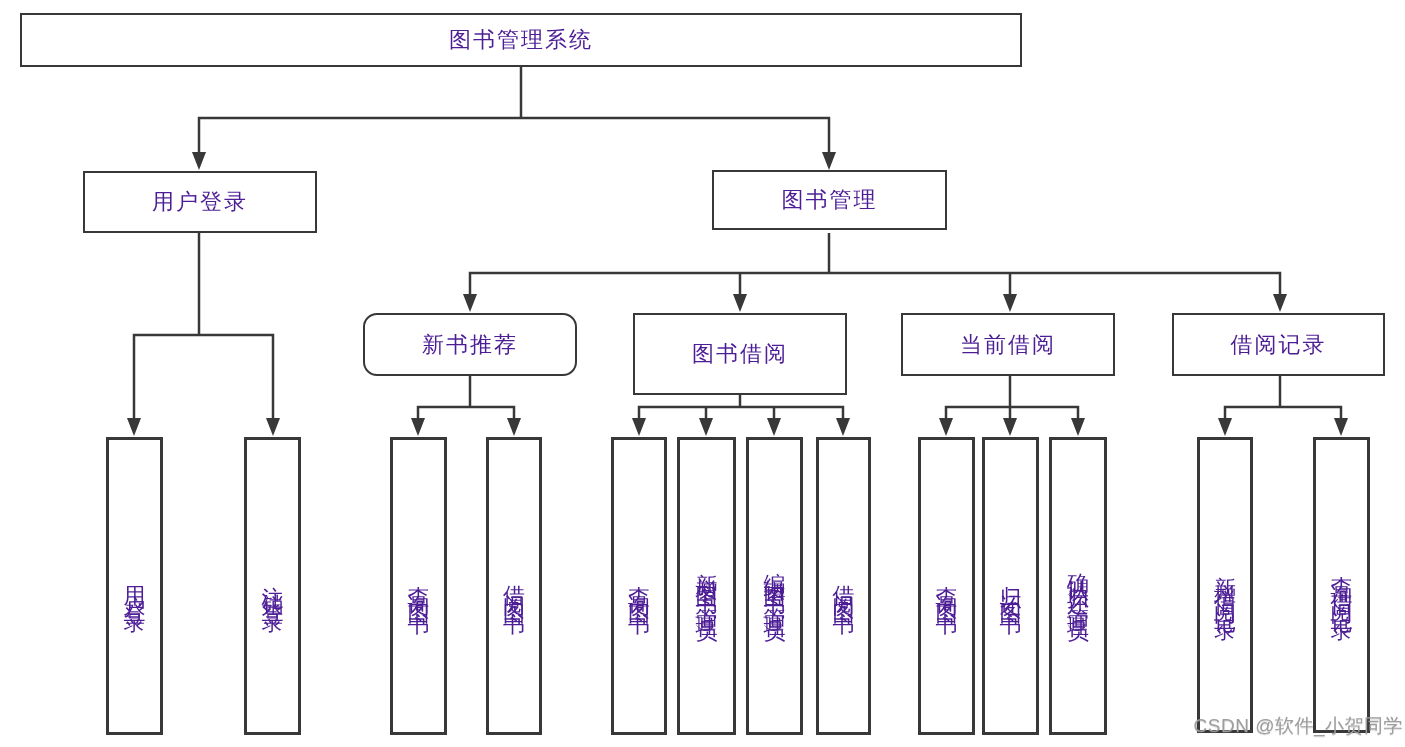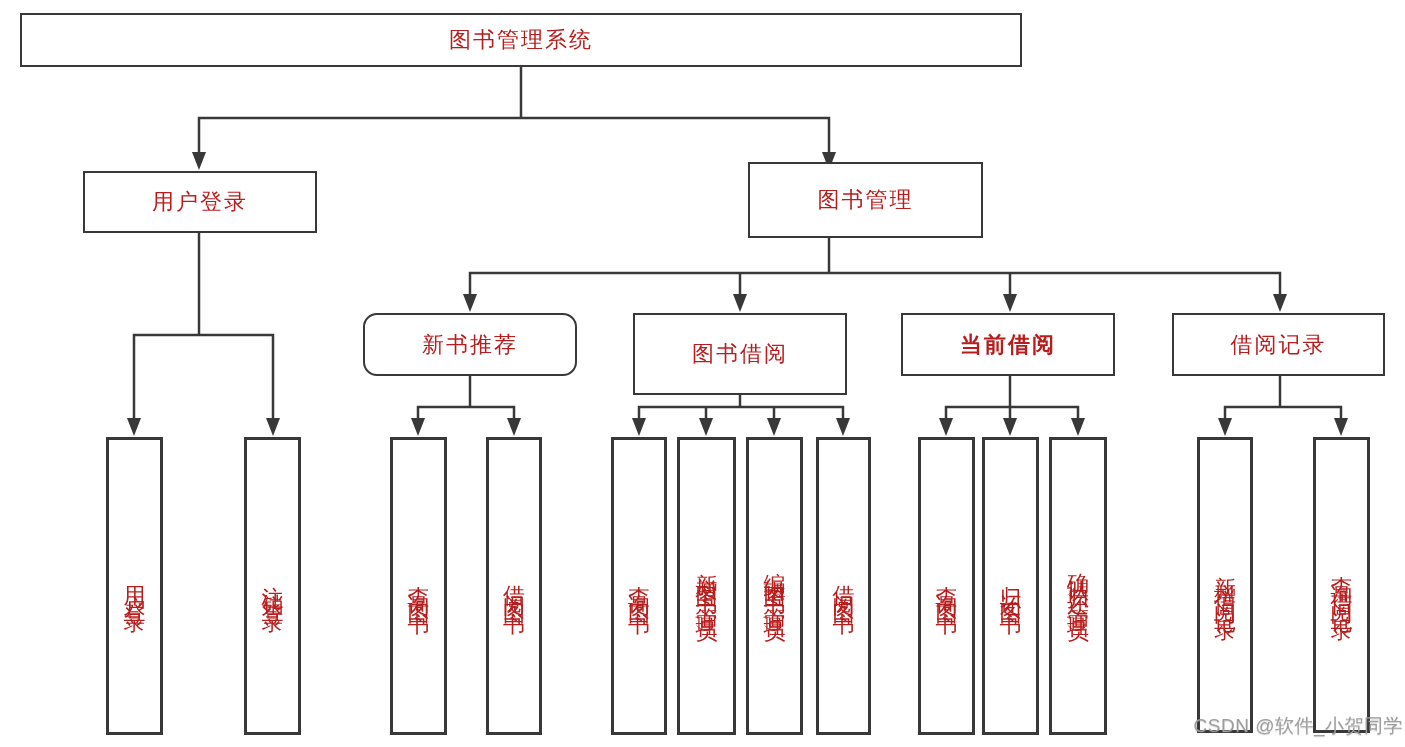--- a/index.html
+++ b/index.html
@@ -8,21 +8,21 @@
     width:1405px;height:747px;
     background:#ffffff;
     font-family:"Liberation Sans","DejaVu Sans",sans-serif;
     overflow:hidden;
   }
   .connectors{position:absolute;left:0;top:0;width:1405px;height:747px;z-index:1;}
   .node{
     position:absolute;box-sizing:border-box;
     background:#ffffff;border:3px solid #383838;
     display:flex;align-items:center;justify-content:center;
-    color:#b91c1c;z-index:2;
+    color:#4c1d95;z-index:2;
   }
   .hbox{
     border-width:2.5px;
     font-size:22px;letter-spacing:2px;
     white-space:nowrap;
   }
   .vbox{
     writing-mode:vertical-rl;
     font-size:22px;letter-spacing:9px;line-height:1;
     text-align:center;
@@ -83,25 +83,25 @@
       <polygon points="1003,418 1017,418 1010,436"></polygon>
       <polygon points="1071,418 1085,418 1078,436"></polygon>
       <polygon points="1218,418 1232,418 1225,436"></polygon>
       <polygon points="1334,418 1348,418 1341,436"></polygon>
     </g>
   </svg>
 
   <div class="node hbox" style="left:20px;top:13px;width:1002px;height:54px;">图书管理系统</div>
 
   <div class="node hbox" style="left:83px;top:171px;width:234px;height:62px;">用户登录</div>
-  <div class="node hbox" style="left:712px;top:162px;width:235px;height:76px;margin-left:36px;">图书管理</div>
+  <div class="node hbox" style="left:712px;top:170px;width:235px;height:60px;">图书管理</div>
 
   <div class="node hbox" style="left:363px;top:313px;width:214px;height:63px;border-radius:14px;">新书推荐</div>
   <div class="node hbox" style="left:633px;top:313px;width:214px;height:82px;">图书借阅</div>
-  <div class="node hbox" style="left:901px;top:313px;width:214px;height:63px;font-weight:bold;">当前借阅</div>
+  <div class="node hbox" style="left:901px;top:313px;width:214px;height:63px;">当前借阅</div>
   <div class="node hbox" style="left:1172px;top:313px;width:213px;height:63px;">借阅记录</div>
 
   <div class="node vbox" style="left:106px;top:437px;width:57px;height:298px;">用户登录</div>
   <div class="node vbox" style="left:244px;top:437px;width:57px;height:298px;">注销登录</div>
 
   <div class="node vbox" style="left:390px;top:437px;width:57px;height:298px;">查询图书</div>
   <div class="node vbox" style="left:486px;top:437px;width:56px;height:298px;">借阅图书</div>
 
   <div class="node vbox" style="left:611px;top:437px;width:56px;height:298px;">查询图书</div>
   <div class="node vbox" style="left:677px;top:437px;width:59px;height:298px;letter-spacing:7px;">新增图书（管理员）</div>

